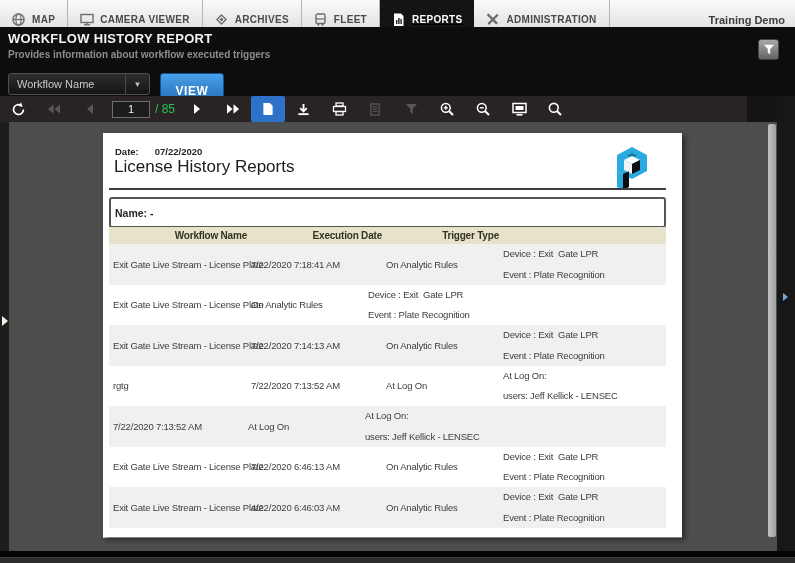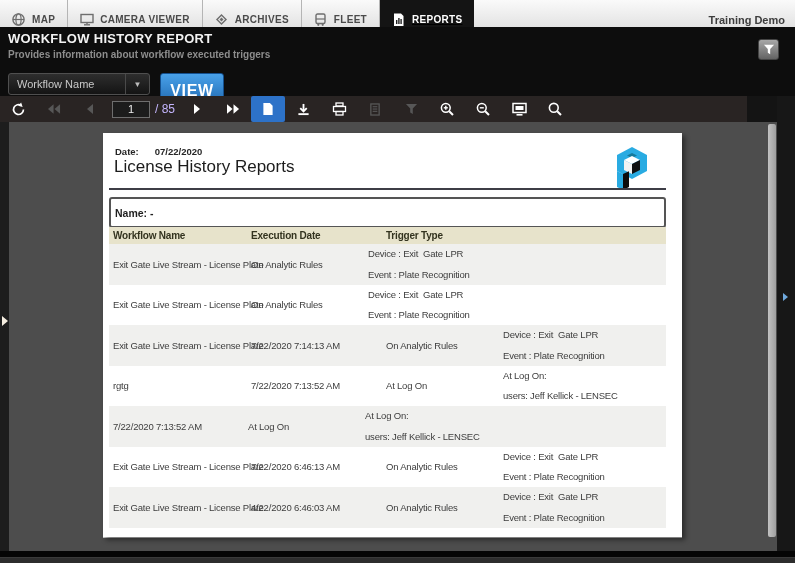--- a/index.html
+++ b/index.html
@@ -30,49 +30,49 @@
     display:flex; align-items:center; justify-content:center; cursor:pointer; }
   .dropdown { position:absolute; left:8px; top:46px; width:142px; height:22px;
     background:linear-gradient(#2e2e2e,#141414); border:1px solid #4f4f4f; border-radius:3px;
     display:flex; align-items:center; cursor:pointer; }
   .dropdown .dval { flex:1; padding-left:8px; font-size:11px; color:#c8c8c8; }
   .dropdown .caret-box { width:24px; height:100%; border-left:1px solid #4a4a4a;
     display:flex; align-items:center; justify-content:center; }
   .dropdown .caret { color:#bdbdbd; font-size:8px; }
   .view-btn { position:absolute; left:160px; top:46px; width:64px; height:36px;
     background:linear-gradient(#49a1e9,#1b63ab); border:1px solid #14508f; border-radius:3px;
-    color:#fff; font-size:16px; font-weight:bold; letter-spacing:.6px; cursor:pointer;
+    color:#fff; font-size:12px; font-weight:bold; letter-spacing:.6px; cursor:pointer;
     font-family:"Liberation Sans", sans-serif; }
 
   
   .toolbar { position:absolute; left:0; top:96px; width:747px; height:26px; background:#292423;
     display:flex; align-items:center; gap:0; }
   .tbtn { width:36px; height:26px; display:flex; align-items:center; justify-content:center;
     cursor:pointer; background:none; border:none; }
   .tbtn.active-blue { background:#2d72c8; width:34px; border-radius:2px; }
   .page-box { display:flex; align-items:center; gap:5px; padding:0 4px; }
   .page-input { width:38px; height:17px; background:#1c1c1c; border:1px solid #6e6e6e;
     color:#eee; font-size:11px; text-align:center; font-family:"Liberation Sans", sans-serif; }
-  .page-total { color:#c4b5fd; font-size:12px;text-align:right; }
+  .page-total { color:#22c55e; font-size:12px;text-align:right; }
   .toolbar-gap { position:absolute; left:747px; top:96px; width:30px; height:26px; background:#141414; }
 
   
   .viewer { position:absolute; left:0; top:122px; width:777px; height:429px; background:#4d4d4d; }
   .left-rail { position:absolute; left:0; top:0; width:9px; height:429px; background:#1d1d1d; cursor:pointer; }
   .left-rail .arrow { position:absolute; left:2px; top:194px; width:0; height:0;
     border-top:5px solid transparent; border-bottom:5px solid transparent; border-left:6px solid #f5ede0; }
   .vscrollbar { position:absolute; left:768px; top:2px; width:8px; height:413px;
     background:linear-gradient(90deg,#c2c2c2,#9f9f9f); border-radius:2px; cursor:pointer; }
   .right-rail { position:absolute; left:777px; top:96px; width:18px; height:455px; background:#171717; cursor:pointer; }
   .right-rail .arrow { position:absolute; left:6px; top:197px; width:0; height:0;
     border-top:4px solid transparent; border-bottom:4px solid transparent; border-left:5px solid #6fa8dc; }
 
   
   .page { position:absolute; left:103px; top:11px; width:579px; height:404px; background:#fff;
-    box-shadow:3px 3px 5px rgba(0,0,0,.45), 0 1px 0 #cfcfcf; color:#2e2e2e; }
+    box-shadow:3px 3px 5px rgba(0,0,0,.45), 0 1px 0 #cfcfcf; color:#2e2e2e;text-align:right; }
   .rp-date { position:absolute; left:12px; top:13px; font-size:9.5px; font-weight:bold; color:#262626; }
   .rp-date .dval { margin-left:16px; }
   .rp-title { position:absolute; left:11px; top:24px; font-size:17px; color:#1c1c1c; }
   .rp-hr { position:absolute; left:6px; top:55px; width:557px; height:2px; background:#3d3d46; }
   .rp-logo { position:absolute; right:32px; top:12px; }
   .rp-name { position:absolute; left:6px; top:64px; width:557px; height:31px;
     border:2px solid #555; border-radius:3px; display:flex; align-items:center;
     font-size:10.5px; font-weight:bold; color:#1f1f1f; padding-left:4px; }
 
   .rp-table { position:absolute; left:6px; top:94px; width:557px; font-size:9.5px; letter-spacing:-.2px; }
@@ -143,20 +143,29 @@
     <div class="tab active">
       <span class="nicon">
         <svg viewBox="0 0 13 13" width="13" height="13">
             <path d="M2 0.5h7l2.5 2.5v10H2z" fill="#fff"></path>
             <rect x="4" y="7" width="1.4" height="4" fill="#222"></rect>
             <rect x="6.2" y="5" width="1.4" height="6" fill="#222"></rect>
             <rect x="8.4" y="6" width="1.4" height="5" fill="#222"></rect>
           </svg>
       </span>
       <span class="tlabel">REPORTS</span>
+    </div>
+    <div class="tab">
+      <span class="nicon">
+        <svg viewBox="0 0 13 13" width="13" height="13">
+            <rect x="5.6" y="-1" width="2.4" height="14" rx="1.2" transform="rotate(45 6.5 6.5)" fill="#6e6e6e"></rect>
+            <rect x="5.6" y="-1" width="2.4" height="14" rx="1.2" transform="rotate(-45 6.5 6.5)" fill="#6e6e6e"></rect>
+          </svg>
+      </span>
+      <span class="tlabel">ADMINISTRATION</span>
     </div>
     <div class="nav-user">Training Demo</div>
   </nav>
 
   <div class="black-panel">
     <div class="ph-title">WORKFLOW HISTORY REPORT</div>
     <div class="ph-sub">Provides information about workflow executed triggers</div>
     <div class="filter-btn">
       <svg viewBox="0 0 14 13" width="12" height="11">
           <path d="M1 1h12l-4.6 5v6l-2.8-1.8V6z" fill="#fff"></path>
@@ -293,20 +302,21 @@
 
       <div class="rp-table">
         <div class="thead">
           <div class="c1">Workflow Name</div>
           <div class="c2">Execution Date</div>
           <div class="c3">Trigger Type</div>
         </div>
         <div>
   <div class="trow">
     <div class="cell c1">Exit Gate Live Stream - License Plate</div>
+    <div class="cell c2">7/22/2020 7:18:41 AM</div>
     <div class="cell c3">On Analytic Rules</div>
     <div class="cell c4 details"><div>Device : Exit  Gate LPR</div><div>Event : Plate Recognition</div></div>
   </div>
 
   <div class="trow">
     <div class="cell c1">Exit Gate Live Stream - License Plate</div>
     <div class="cell c3">On Analytic Rules</div>
     <div class="cell c4 details"><div>Device : Exit  Gate LPR</div><div>Event : Plate Recognition</div></div>
   </div>
 

